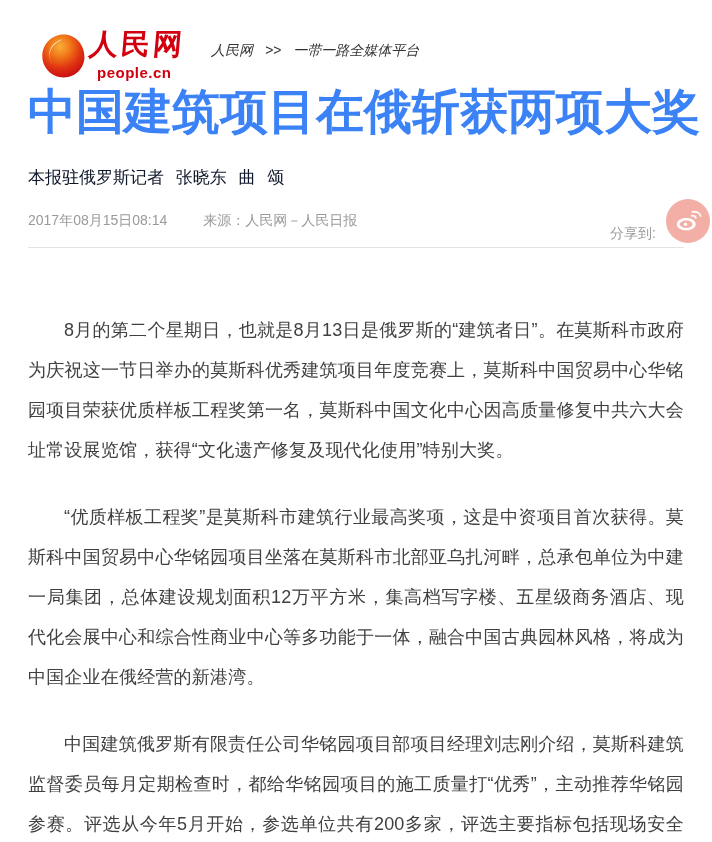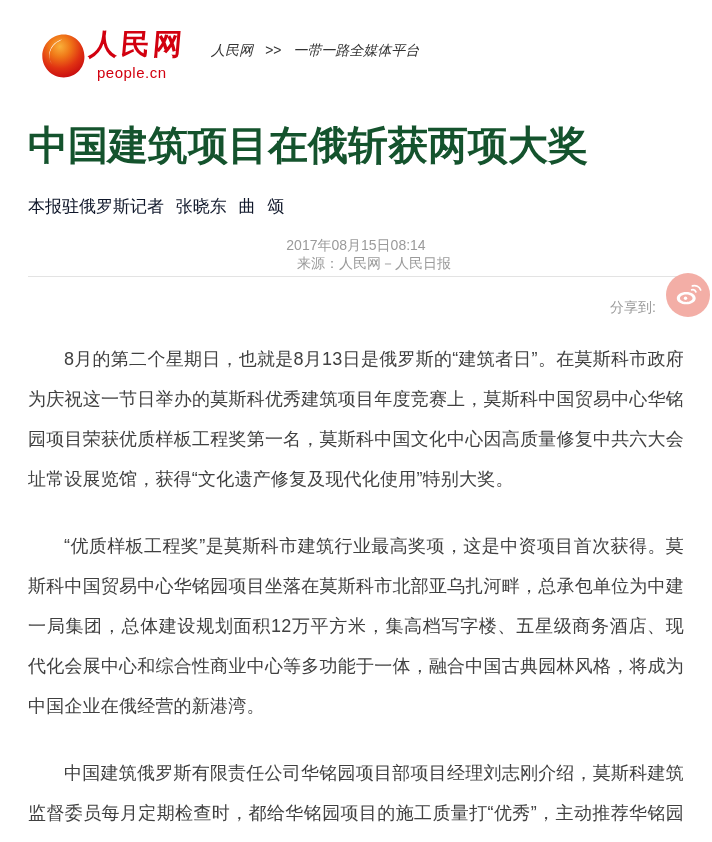--- a/index.html
+++ b/index.html
@@ -14,38 +14,38 @@
   
   .site-header { display:flex; align-items:center; padding:26px 0 0 40px; height:84px; }
   .logo { display:flex; align-items:flex-start; text-decoration:none; cursor:pointer; }
   .flame { display:block; width:46px; height:50px; margin-top:2px; }
   .logo-text { display:flex; flex-direction:column; margin-left:3px; }
   .logo-cn {
     font-size:29px; font-weight:bold; color:var(--brand-red,#d2000f);
     letter-spacing:3px; transform:skewX(-5deg); line-height:1.1;
   }
   .logo-en {
-    font-size:15px; font-weight:normal; color:var(--brand-red,#d2000f);
+    font-size:15px; font-weight:bold; color:var(--brand-red,#d2000f);
     letter-spacing:.5px; margin-top:4px; margin-left:8px;
   }
   .breadcrumb { margin-left:26px; font-size:14px; color:#333; margin-top:-8px;font-style:italic; }
   .breadcrumb a { color:#333; text-decoration:none; cursor:pointer; }
   .breadcrumb .sep { margin:0 8px; color:#333; }
 
   
   .main { padding:0 28px; }
   .article-title {
-    margin-top:38px; font-size:40px; font-weight:bold; color:#14532d;
+    font-size:48px; font-weight:bold; color:#3b82f6;
     line-height:1.15; letter-spacing:0; white-space:nowrap;
   }
   .byline { margin-top:27px; font-size:17px; color:#0f172a; word-spacing:7px; }
   .meta-row {
     margin-top:19px; height:26px;
     display:flex; align-items:center;
-    font-size:14px; color:var(--meta-gray,#9a9a9a);flex-direction:column;
+    font-size:14px; color:var(--meta-gray,#9a9a9a);
   }
   .meta-source { margin-left:36px;font-family:Liberation Mono, monospace; }
   .meta-source a { color:var(--meta-gray,#9a9a9a); text-decoration:none; cursor:pointer; }
   .share { margin-left:auto; display:flex; align-items:flex-end; }
   .share-label { font-size:14px; color:var(--meta-gray,#9a9a9a); }
   .weibo-btn {
     width:44px; height:44px; border-radius:50%;
     background:var(--share-pink,#f3aea6);
     display:flex; align-items:center; justify-content:center;
     margin-left:10px; margin-right:-26px; cursor:pointer; flex:none;

